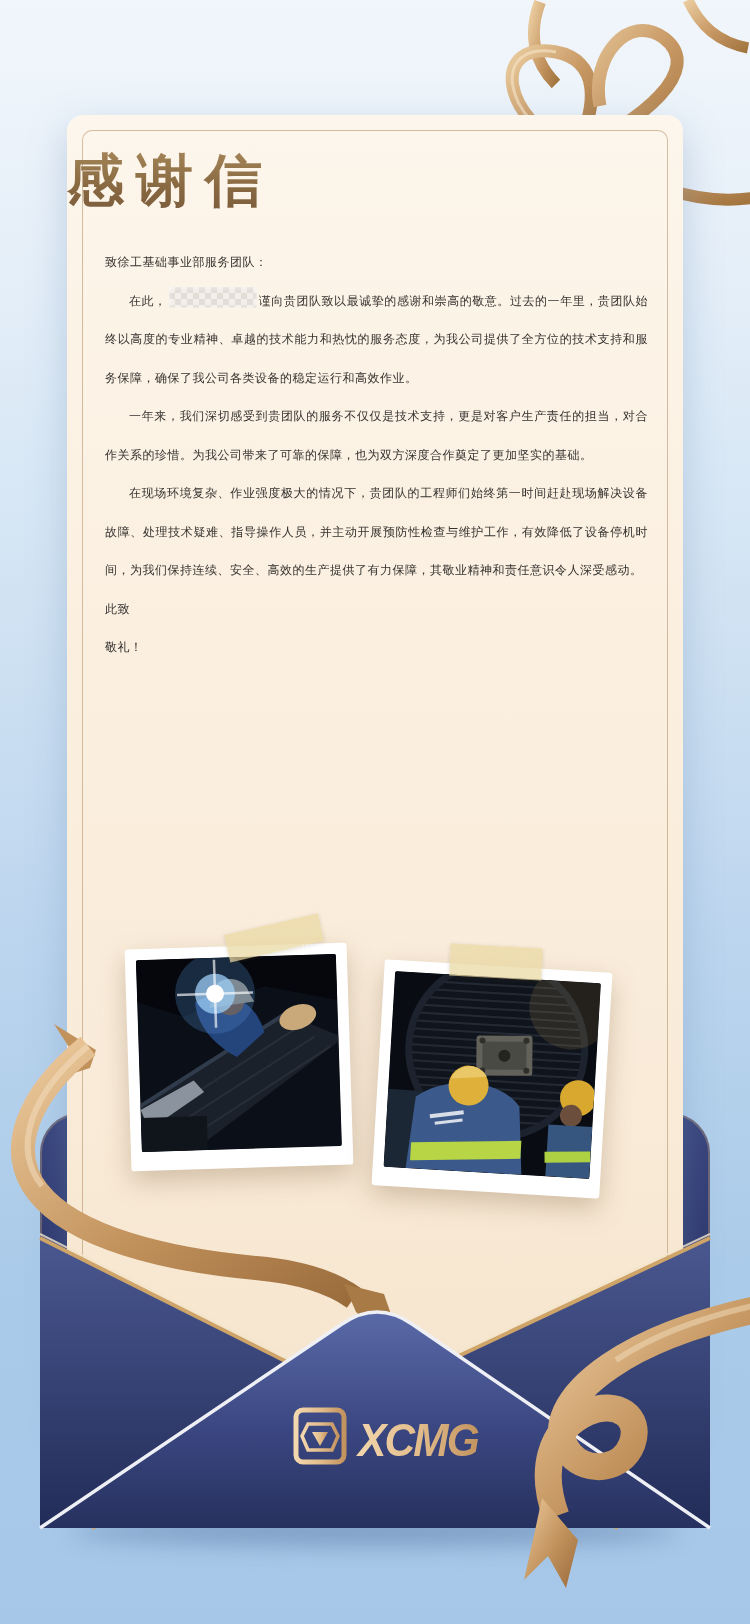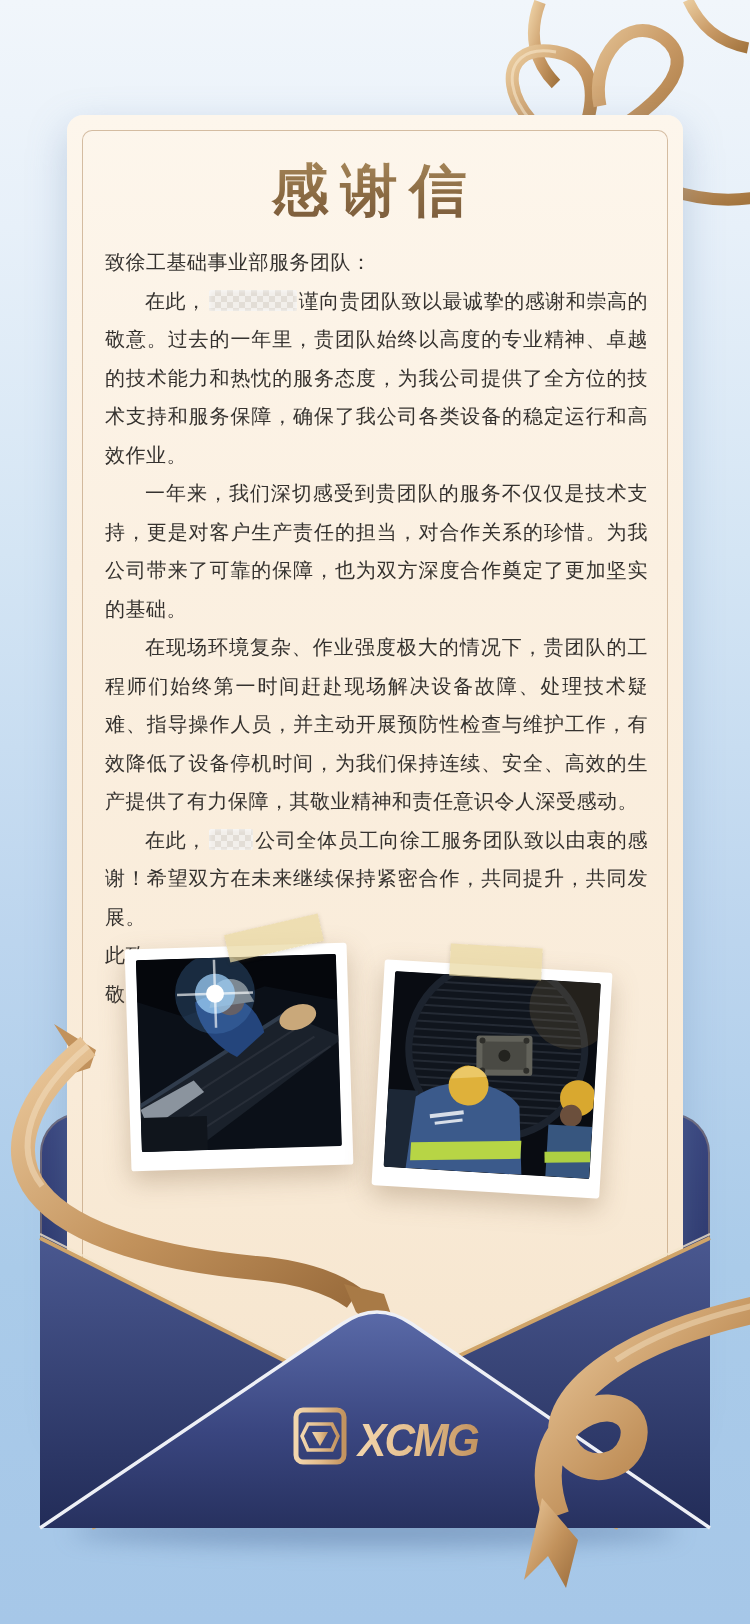--- a/index.html
+++ b/index.html
@@ -14,28 +14,28 @@
     left:67px;top:115px;width:616px;height:1305px;border-radius:16px;
     background:linear-gradient(180deg,#fdf6ec 0%,#fbf0e1 35%,#f9ebd8 75%,#f6e5cd 100%);
     box-shadow:0 14px 38px rgba(110,140,180,0.35);
   }
   .paper-border{
     position:absolute;left:15px;right:15px;top:15px;bottom:-4px;
     border:1.5px solid rgba(178,140,100,0.55);border-bottom:none;
     border-radius:10px 10px 0 0;
   }
   .title{
-    position:absolute;left:0;top:38px;width:100%;text-align:center;
+    position:absolute;left:0;top:28px;width:100%;text-align:left;
     font-size:57px;font-weight:700;letter-spacing:12px;
     background:linear-gradient(180deg,#a98a5c 0%,#8a6a42 55%,#77583a 100%);
     -webkit-background-clip:text;background-clip:text;-webkit-text-fill-color:transparent;color:#8a6a42;
   }
   .body-text{
     position:absolute;left:38px;top:128px;width:543px;
-    font-size:20px;line-height:38.5px;color:#35322f;letter-spacing:0.5px;
+    font-size:12px;line-height:38.5px;color:#35322f;letter-spacing:0.5px;
     text-align:justify;
   }
   .body-text p{margin:0;text-indent:2em;}
   .body-text p.no-indent{text-indent:0;}
   .redact{
     display:inline-block;height:21px;vertical-align:-3px;margin:0 2px;border-radius:2px;
     background-color:#f2efeb;
     background-image:
       linear-gradient(45deg,#e2ddd6 25%,transparent 25%,transparent 75%,#e2ddd6 75%),
       linear-gradient(45deg,#e2ddd6 25%,transparent 25%,transparent 75%,#e2ddd6 75%);
@@ -99,21 +99,20 @@
   <div class="abs env-back"></div>
 
   <div class="abs paper">
     <div class="paper-border"></div>
     <div class="title">感谢信</div>
     <div class="body-text">
       <p class="no-indent">致徐工基础事业部服务团队：</p>
       <p><span>在此，</span><span class="redact long"></span><span>谨向贵团队致以最诚挚的感谢和崇高的敬意。过去的一年里，贵团队始终以高度的专业精神、卓越的技术能力和热忱的服务态度，为我公司提供了全方位的技术支持和服务保障，确保了我公司各类设备的稳定运行和高效作业。</span></p>
       <p>一年来，我们深切感受到贵团队的服务不仅仅是技术支持，更是对客户生产责任的担当，对合作关系的珍惜。为我公司带来了可靠的保障，也为双方深度合作奠定了更加坚实的基础。</p>
       <p>在现场环境复杂、作业强度极大的情况下，贵团队的工程师们始终第一时间赶赴现场解决设备故障、处理技术疑难、指导操作人员，并主动开展预防性检查与维护工作，有效降低了设备停机时间，为我们保持连续、安全、高效的生产提供了有力保障，其敬业精神和责任意识令人深受感动。</p>
-      <p><span>在此，</span><span class="redact short"></span><span>公司全体员工向徐工服务团队致以由衷的感谢！希望双方在未来继续保持紧密合作，共同提升，共同发展。</span></p>
       <p class="no-indent">此致</p>
       <p class="no-indent">敬礼！</p>
     </div>
   </div>
 
   <div class="abs photo photo-left">
     <div class="inner">
       <svg width="200" height="192" viewBox="0 0 200 192">
         <rect width="200" height="192" fill="#0b1018"></rect>
         <path d="M0,0 H200 V46 L128,30 L46,58 L0,42 Z" fill="#05070c"></path>

